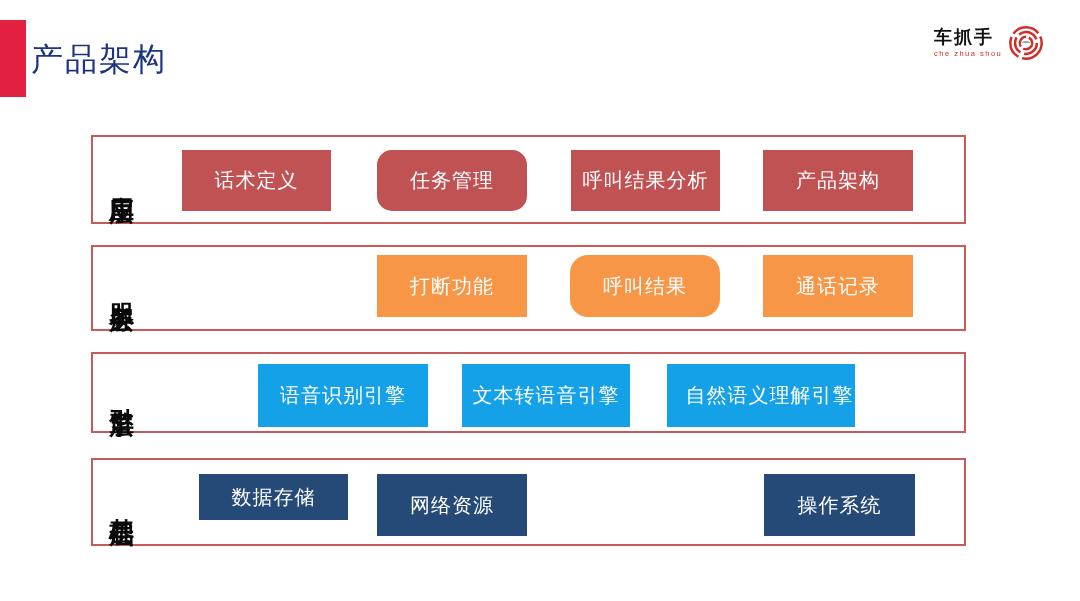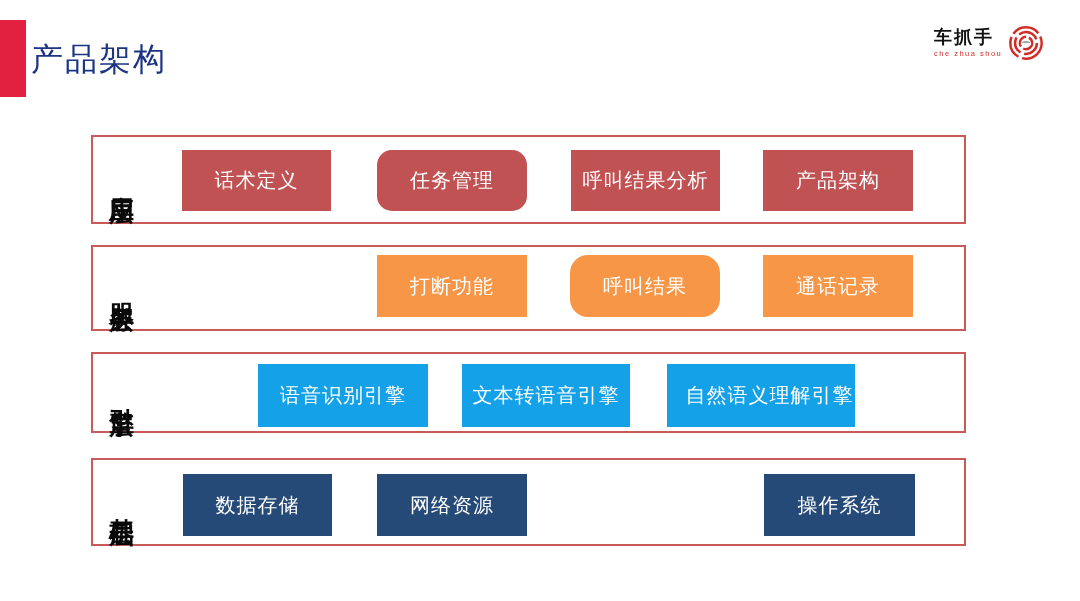--- a/index.html
+++ b/index.html
@@ -106,21 +106,21 @@
   
   .b10 { left: 89px;  top: 8px; width: 150px; height: 62px; }
   .b11 { left: 284px; top: 8px; width: 150px; height: 62px; }
   .b12 { left: 477px; top: 8px; width: 150px; height: 62px; border-radius: 18px; }
   .b13 { left: 670px; top: 8px; width: 150px; height: 62px; }
   
   .b20 { left: 165px; top: 10px; width: 170px; height: 63px; }
   .b21 { left: 369px; top: 10px; width: 168px; height: 63px; }
   .b22 { left: 574px; top: 10px; width: 188px; height: 63px; padding-left: 17px; }
   
-  .b30 { left: 90px;  top: 14px; width: 149px; height: 62px; }
+  .b30 { left: 106px;  top: 14px; width: 149px; height: 46px; }
   .b31 { left: 284px; top: 14px; width: 150px; height: 62px; }
   .b32 { left: 478px; top: 14px; width: 149px; height: 62px; }
   .b33 { left: 671px; top: 14px; width: 151px; height: 62px; }
 </style>
 </head>
 <body>
 
 <div class="slide">
 
   <div class="accent-bar"></div>

